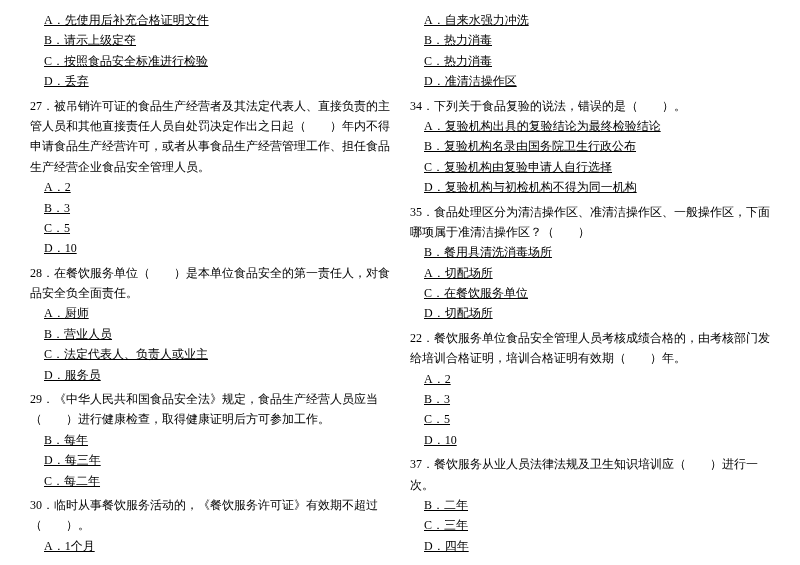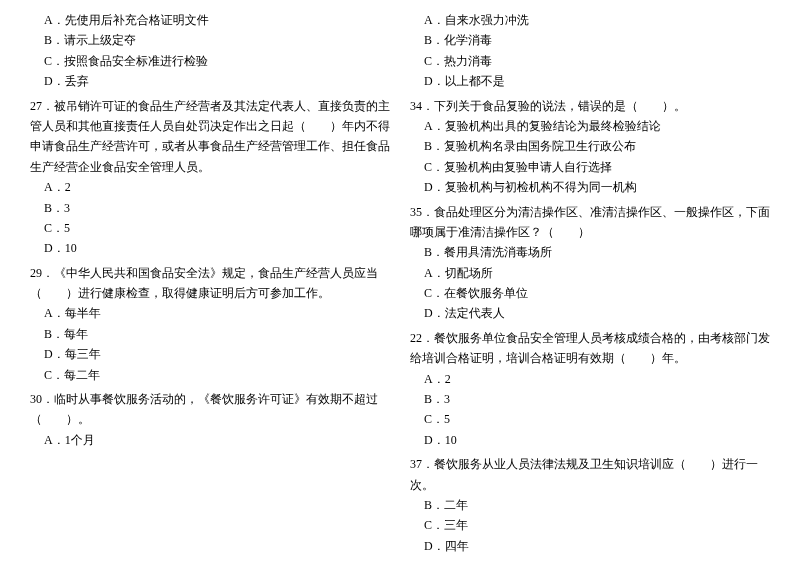--- a/index.html
+++ b/index.html
@@ -23,20 +23,21 @@
     }
     .question-block {
       margin-bottom: 4px;
     }
     .question-title {
       text-indent: 0;
       margin-bottom: 0;
     }
     .options {
       padding-left: 14px;
+      text-decoration: underline;
     }
     .option-item {
       display: block;
     }
   </style>
 </head>
 <body>
 
 <div class="page-container">
   <div class="column" id="left-col">
@@ -51,60 +52,68 @@
       <div class="question-block">
         <div class="question-title">27．被吊销许可证的食品生产经营者及其法定代表人、直接负责的主管人员和其他直接责任人员自处罚决定作出之日起（　　）年内不得申请食品生产经营许可，或者从事食品生产经营管理工作、担任食品生产经营企业食品安全管理人员。</div>
         <div class="options">
           <span class="option-item">A．2</span>
           <span class="option-item">B．3</span>
           <span class="option-item">C．5</span>
           <span class="option-item">D．10</span>
         </div>
       </div>
       <div class="question-block">
+        <div class="question-title">28．在餐饮服务单位（　　）是本单位食品安全的第一责任人，对食品安全负全面责任。</div>
+        <div class="options">
+          <span class="option-item">A．厨师</span>
+          <span class="option-item">B．营业人员</span>
+          <span class="option-item">C．法定代表人、负责人或业主</span>
+          <span class="option-item">D．服务员</span>
+        </div>
+      </div>
+      <div class="question-block">
         <div class="question-title">29．《中华人民共和国食品安全法》规定，食品生产经营人员应当（　　）进行健康检查，取得健康证明后方可参加工作。</div>
         <div class="options">
-          <span class="option-item">A．每半年</span>
           <span class="option-item">B．每年</span>
           <span class="option-item">D．每三年</span>
           <span class="option-item">C．每二年</span>
         </div>
       </div>
       <div class="question-block">
         <div class="question-title">30．临时从事餐饮服务活动的，《餐饮服务许可证》有效期不超过（　　）。</div>
         <div class="options">
           <span class="option-item">A．1个月</span>
         </div>
       </div>
     </div>
   <div class="column" id="right-col">
       <div class="question-block">
         <div class="options">
           <span class="option-item">A．自来水强力冲洗</span>
-          <span class="option-item">B．化学消毒</span>
+          <span class="option-item">B．热力消毒</span>
           <span class="option-item">C．热力消毒</span>
-          <span class="option-item">D．以上都不是</span>
+          <span class="option-item">D．准清洁操作区</span>
         </div>
       </div>
       <div class="question-block">
         <div class="question-title">34．下列关于食品复验的说法，错误的是（　　）。</div>
         <div class="options">
           <span class="option-item">A．复验机构出具的复验结论为最终检验结论</span>
           <span class="option-item">B．复验机构名录由国务院卫生行政公布</span>
           <span class="option-item">C．复验机构由复验申请人自行选择</span>
           <span class="option-item">D．复验机构与初检机构不得为同一机构</span>
         </div>
       </div>
       <div class="question-block">
         <div class="question-title">35．食品处理区分为清洁操作区、准清洁操作区、一般操作区，下面哪项属于准清洁操作区？（　　）</div>
         <div class="options">
           <span class="option-item">B．餐用具清洗消毒场所</span>
           <span class="option-item">A．切配场所</span>
           <span class="option-item">C．在餐饮服务单位</span>
-          <span class="option-item">D．法定代表人</span>
+          <span class="option-item">D．切配场所</span>
         </div>
       </div>
       <div class="question-block">
         <div class="question-title">22．餐饮服务单位食品安全管理人员考核成绩合格的，由考核部门发给培训合格证明，培训合格证明有效期（　　）年。</div>
         <div class="options">
           <span class="option-item">A．2</span>
           <span class="option-item">B．3</span>
           <span class="option-item">C．5</span>
           <span class="option-item">D．10</span>
         </div>

